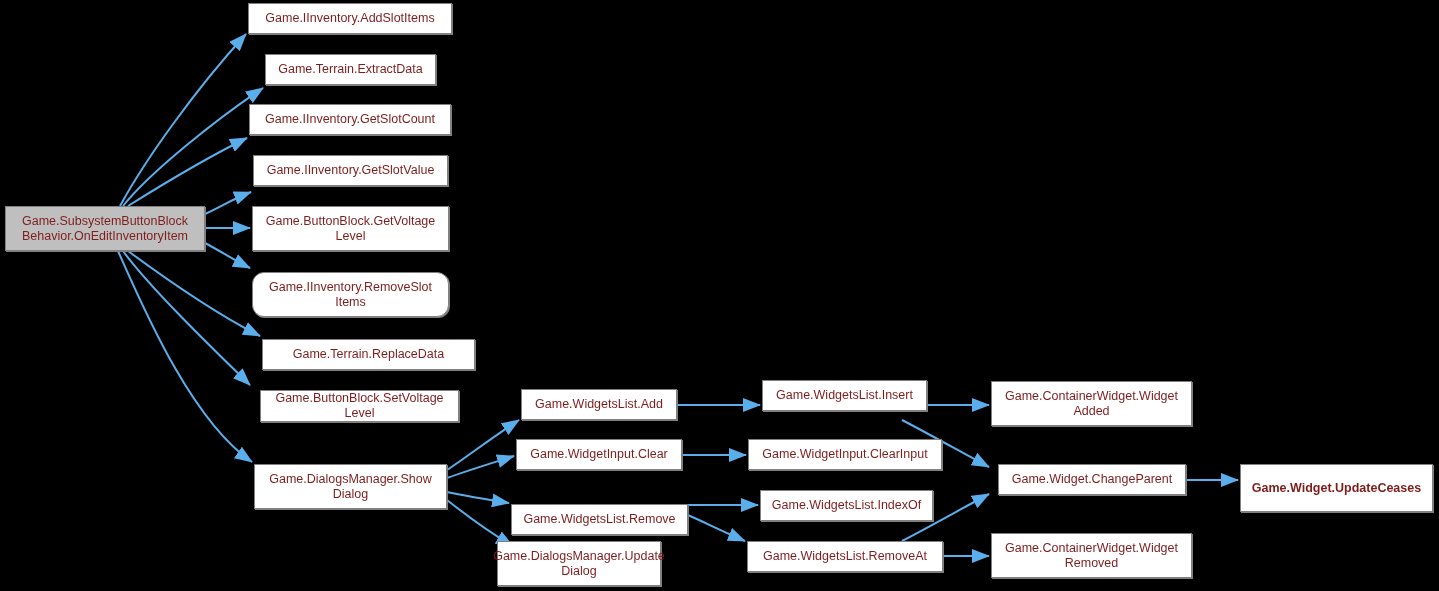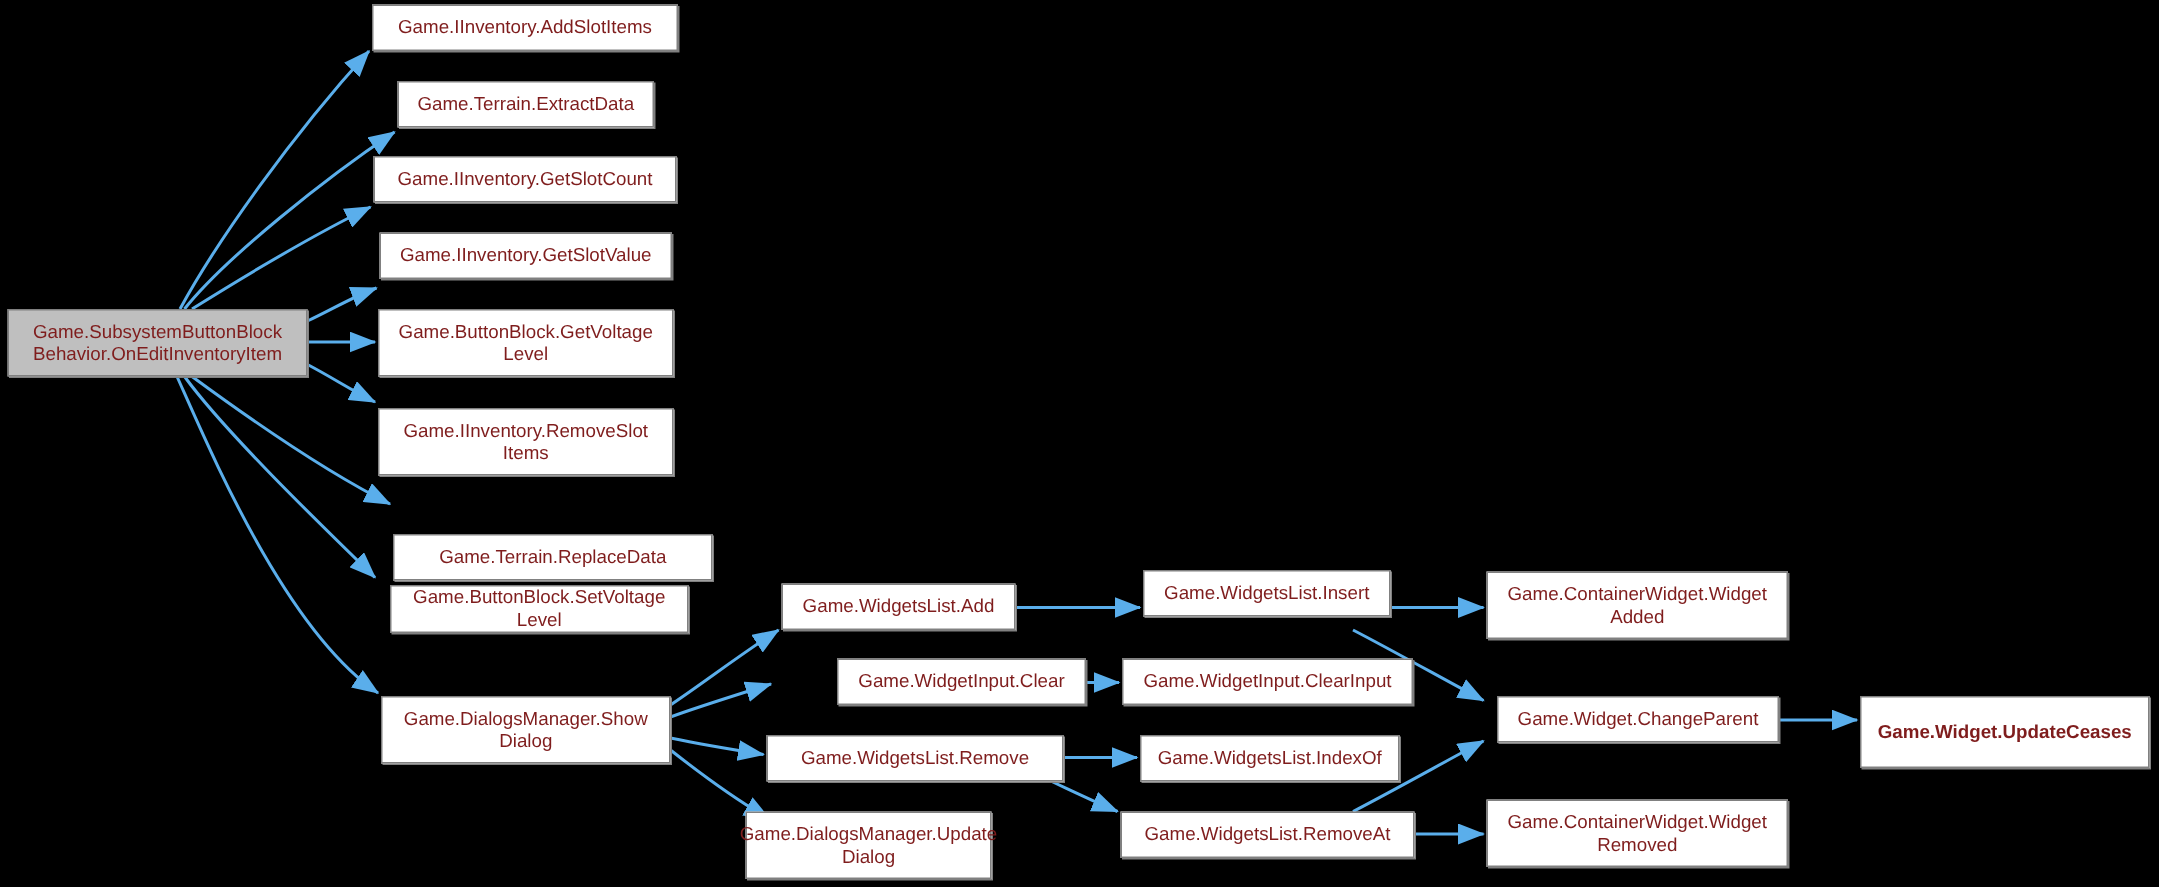--- a/index.html
+++ b/index.html
@@ -81,30 +81,30 @@
   </svg>
   <div id="node-layer">
       <div class="node highlight" style="left: 5px; top: 206px; width: 200px; height: 45px;">Game.SubsystemButtonBlock
 Behavior.OnEditInventoryItem</div>
       <div class="node" style="left: 248px; top: 3px; width: 204px; height: 31px;">Game.IInventory.AddSlotItems</div>
       <div class="node" style="left: 265px; top: 54px; width: 171px; height: 31px;">Game.Terrain.ExtractData</div>
       <div class="node" style="left: 249px; top: 104px; width: 202px; height: 31px;">Game.IInventory.GetSlotCount</div>
       <div class="node" style="left: 253px; top: 155px; width: 195px; height: 31px;">Game.IInventory.GetSlotValue</div>
       <div class="node" style="left: 252px; top: 206px; width: 197px; height: 45px;">Game.ButtonBlock.GetVoltage
 Level</div>
-      <div class="node" style="left: 252px; top: 272px; width: 197px; height: 45px;">Game.IInventory.RemoveSlot
+      <div class="node" style="left: 252px; top: 272px; width: 197px; height: 45px; border-radius: 12px;">Game.IInventory.RemoveSlot
 Items</div>
-      <div class="node" style="left: 262px; top: 356px; width: 213px; height: 31px;">Game.Terrain.ReplaceData</div>
+      <div class="node" style="left: 262px; top: 339px; width: 213px; height: 31px;">Game.Terrain.ReplaceData</div>
       <div class="node" style="left: 260px; top: 390px; width: 199px; height: 32px;">Game.ButtonBlock.SetVoltage
 Level</div>
       <div class="node" style="left: 254px; top: 464px; width: 193px; height: 45px;">Game.DialogsManager.Show
 Dialog</div>
       <div class="node" style="left: 521px; top: 389px; width: 156px; height: 31px;">Game.WidgetsList.Add</div>
-      <div class="node" style="left: 516px; top: 439px; width: 166px; height: 31px; margin-left: 42px;">Game.WidgetInput.Clear</div>
-      <div class="node" style="left: 511px; top: 490px; width: 198px; height: 31px;">Game.WidgetsList.Remove</div>
+      <div class="node" style="left: 516px; top: 439px; width: 166px; height: 31px;">Game.WidgetInput.Clear</div>
+      <div class="node" style="left: 511px; top: 504px; width: 177px; height: 31px;">Game.WidgetsList.Remove</div>
       <div class="node" style="left: 497px; top: 541px; width: 164px; height: 45px;">Game.DialogsManager.Update
 Dialog</div>
       <div class="node" style="left: 762px; top: 380px; width: 165px; height: 31px;">Game.WidgetsList.Insert</div>
       <div class="node" style="left: 748px; top: 439px; width: 194px; height: 31px;">Game.WidgetInput.ClearInput</div>
       <div class="node" style="left: 760px; top: 490px; width: 173px; height: 31px;">Game.WidgetsList.IndexOf</div>
       <div class="node" style="left: 747px; top: 541px; width: 196px; height: 31px;">Game.WidgetsList.RemoveAt</div>
       <div class="node" style="left: 991px; top: 381px; width: 201px; height: 45px;">Game.ContainerWidget.Widget
 Added</div>
       <div class="node" style="left: 998px; top: 464px; width: 188px; height: 31px;">Game.Widget.ChangeParent</div>
       <div class="node" style="left: 991px; top: 533px; width: 201px; height: 45px;">Game.ContainerWidget.Widget

